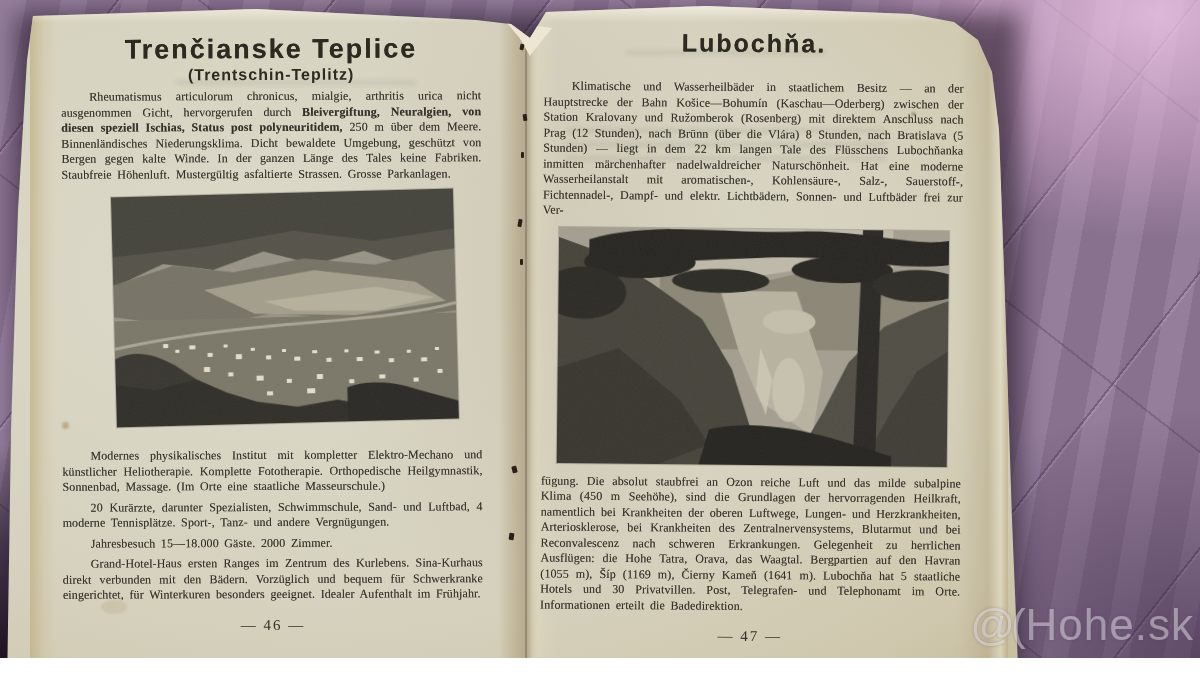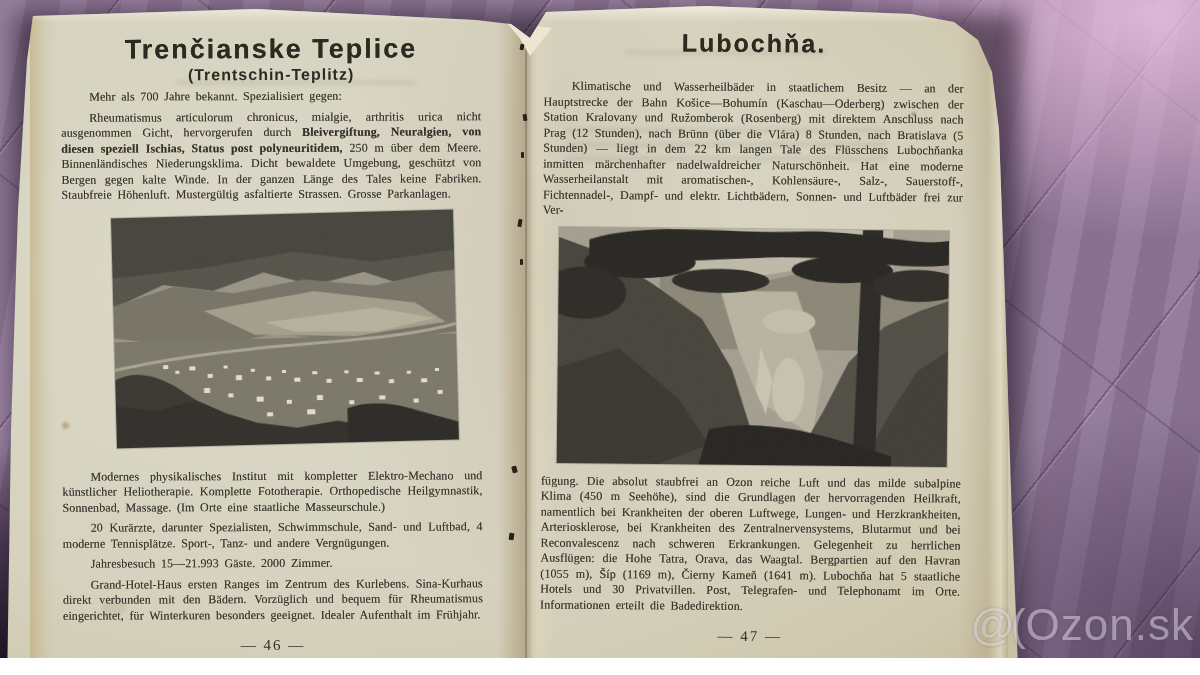--- a/index.html
+++ b/index.html
@@ -111,21 +111,20 @@
     <div class="ghost" style="left:560px;top:128px;width:320px;height:40px;"></div>
     <div class="ghost" style="left:620px;top:50px;width:200px;height:10px;"></div>
 
     <div class="stain" style="left:56px;top:422px;width:7px;height:7px;background:rgba(150,110,50,0.4);"></div>
     <div class="stain" style="left:95px;top:600px;width:26px;height:14px;background:rgba(140,110,60,0.12);"></div>
     <div class="stain" style="left:905px;top:112px;width:5px;height:4px;background:rgba(80,70,50,0.4);"></div>
 
     <div class="column col-left">
       <div class="page-title">Trenčianske Teplice</div>
       <div class="page-subtitle">(Trentschin-Teplitz)</div>
-      <p class="body-para indent mt">Mehr als 700 Jahre bekannt. Spezialisiert gegen:</p>
       <p class="body-para indent mt"><span>Rheumatismus articulorum chronicus, mialgie, arthritis urica nicht ausgenommen Gicht, hervorgerufen durch </span><b>Bleivergiftung, Neuralgien, von diesen speziell Ischias, Status post polyneuritidem,</b><span> 250 m über dem Meere. Binnenländisches Niederungsklima. Dicht bewaldete Umgebung, geschützt von Bergen gegen kalte Winde. In der ganzen Länge des Tales keine Fabriken. Staubfreie Höhenluft. Mustergültig asfaltierte Strassen. Grosse Parkanlagen.</span></p>
 
       <div class="photo photo-left">
         <svg viewBox="0 0 340 230" preserveAspectRatio="none">
           <defs>
             <filter id="grainL">
                 <feTurbulence type="fractalNoise" baseFrequency="0.8" numOctaves="2" result="n"></feTurbulence>
                 <feColorMatrix in="n" type="matrix" values="0 0 0 0 0.45 0 0 0 0 0.44 0 0 0 0 0.40 0 0 0 0.18 0"></feColorMatrix>
                 <feComposite operator="over" in2="SourceGraphic"></feComposite>
               </filter>
@@ -175,22 +174,22 @@
             <path d="M0,230 V172 C30,164 60,174 80,184 L110,198 140,208 180,214 220,208 260,216 300,210 340,220 V230 Z" fill="#26251f"></path>
             <path d="M0,162 C20,152 40,158 60,170 L80,184 40,194 0,188 Z" fill="#2e2d26"></path>
             <path d="M230,196 C250,188 280,192 300,200 L340,212 V230 H230 Z" fill="#21201b"></path>
             <rect width="340" height="230" filter="url(#grainL)" opacity="0.5" fill="none"></rect>
           </g>
         </svg>
       </div>
 
       <p class="body-para indent" style="margin-top:25px;">Modernes physikalisches Institut mit kompletter Elektro-Mechano und künstlicher Heliotherapie. Komplette Fototherapie. Orthopedische Heilgymnastik, Sonnenbad, Massage. (Im Orte eine staatliche Masseurschule.)</p>
       <p class="body-para indent mt">20 Kurärzte, darunter Spezialisten, Schwimmschule, Sand- und Luftbad, 4 moderne Tennisplätze. Sport-, Tanz- und andere Vergnügungen.</p>
-      <p class="body-para indent mt">Jahresbesuch 15—21.993 Gäste. 2000 Zimmer.</p>
-      <p class="body-para indent mt">Grand-Hotel-Haus ersten Ranges im Zentrum des Kurlebens. Sina-Kurhaus direkt verbunden mit den Bädern. Vorzüglich und bequem für Rheumatismus eingerichtet, für Winterkuren besonders geeignet. Idealer Aufenthalt im Frühjahr.</p>
+      <p class="body-para indent mt">Jahresbesuch 15—18.000 Gäste. 2000 Zimmer.</p>
+      <p class="body-para indent mt">Grand-Hotel-Haus ersten Ranges im Zentrum des Kurlebens. Sina-Kurhaus direkt verbunden mit den Bädern. Vorzüglich und bequem für Schwerkranke eingerichtet, für Winterkuren besonders geeignet. Idealer Aufenthalt im Frühjahr.</p>
       <div class="page-number">— 46 —</div>
     </div>
 
     <div class="column col-right">
       <div class="page-title small">Lubochňa.</div>
       <p class="body-para indent" style="margin-top:22px;">Klimatische und Wasserheilbäder in staatlichem Besitz — an der Hauptstrecke der Bahn Košice—Bohumín (Kaschau—Oderberg) zwischen der Station Kralovany und Ružomberok (Rosenberg) mit direktem Anschluss nach Prag (12 Stunden), nach Brünn (über die Vlára) 8 Stunden, nach Bratislava (5 Stunden) — liegt in dem 22 km langen Tale des Flüsschens Lubochňanka inmitten märchenhafter nadelwaldreicher Naturschönheit. Hat eine moderne Wasserheilanstalt mit aromatischen-, Kohlensäure-, Salz-, Sauerstoff-, Fichtennadel-, Dampf- und elektr. Lichtbädern, Sonnen- und Luftbäder frei zur Ver-</p>
 
       <div class="photo photo-right">
         <svg viewBox="0 0 385 235" preserveAspectRatio="none">
           <defs>
@@ -224,15 +223,15 @@
           </g>
         </svg>
       </div>
 
       <p class="body-para" style="margin-top:10px;">fügung. Die absolut staubfrei an Ozon reiche Luft und das milde subalpine Klima (450 m Seehöhe), sind die Grundlagen der hervorragenden Heilkraft, namentlich bei Krankheiten der oberen Luftwege, Lungen- und Herzkrankheiten, Arteriosklerose, bei Krankheiten des Zentralnervensystems, Blutarmut und bei Reconvalescenz nach schweren Erkrankungen. Gelegenheit zu herrlichen Ausflügen: die Hohe Tatra, Orava, das Waagtal. Bergpartien auf den Havran (1055 m), Šíp (1169 m), Čierny Kameň (1641 m). Lubochňa hat 5 staatliche Hotels und 30 Privatvillen. Post, Telegrafen- und Telephonamt im Orte. Informationen erteilt die Badedirektion.</p>
       <div class="page-number">— 47 —</div>
     </div>
 
   </div>
 
-  <div class="watermark"><span class="sym">@(</span><span>Ozon.sk</span></div>
+  <div class="watermark"><span class="sym">@(</span><span>Hohe.sk</span></div>
 
 </div>
 
 </body></html>

